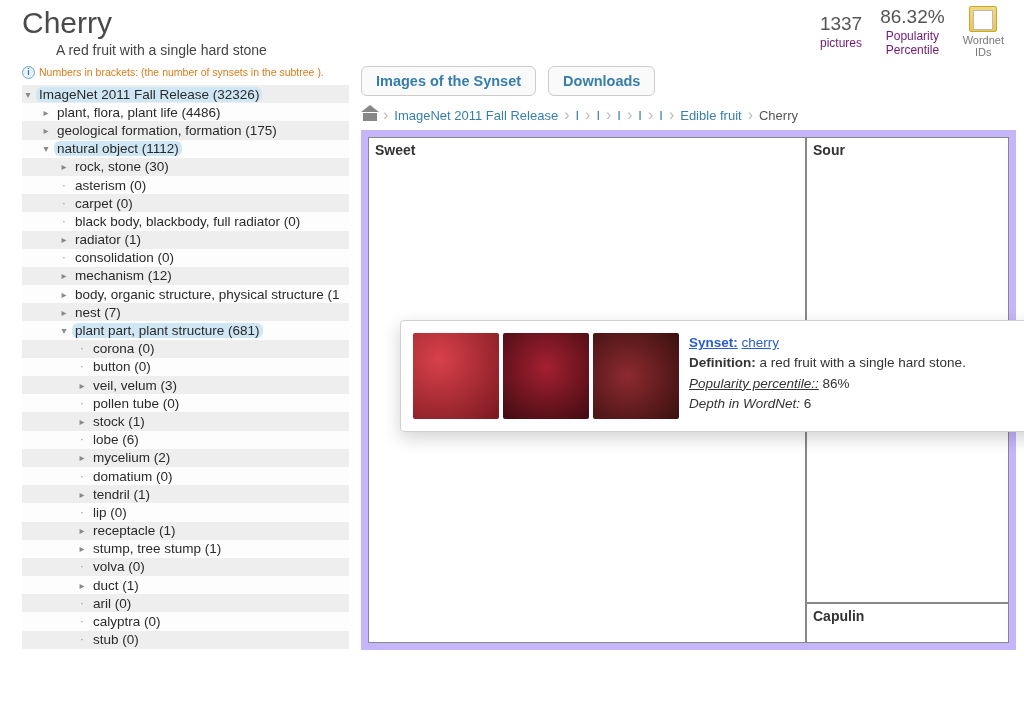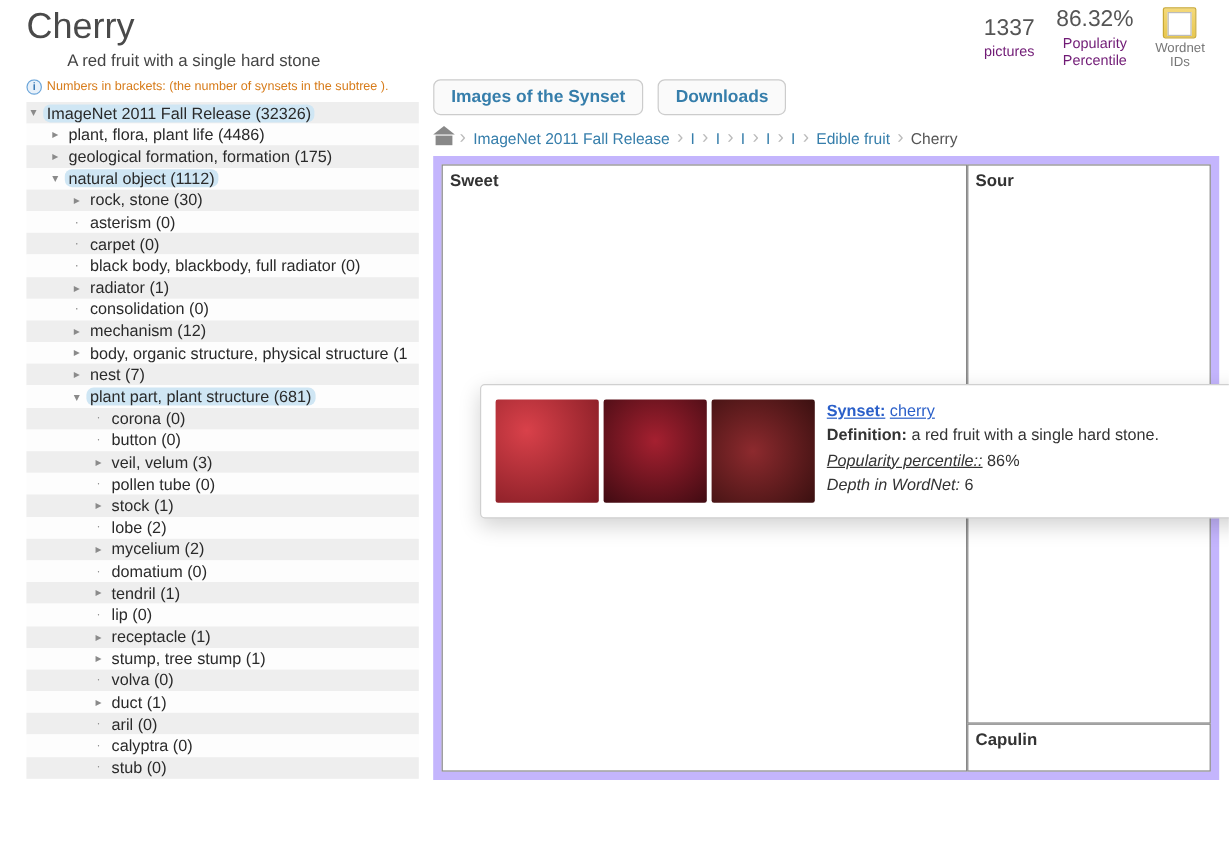--- a/index.html
+++ b/index.html
@@ -209,21 +209,21 @@
           <span class="indent"></span>
           <span class="indent"></span>
           <span class="toggle">▸</span>
           <span class="node-label">stock (1)</span>
         </div>
         <div class="tree-row">
           <span class="indent"></span>
           <span class="indent"></span>
           <span class="indent"></span>
           <span class="toggle">·</span>
-          <span class="node-label">lobe (2)</span>
+          <span class="node-label">lobe (6)</span>
         </div>
         <div class="tree-row">
           <span class="indent"></span>
           <span class="indent"></span>
           <span class="indent"></span>
           <span class="toggle">▸</span>
           <span class="node-label">mycelium (2)</span>
         </div>
         <div class="tree-row">
           <span class="indent"></span>

